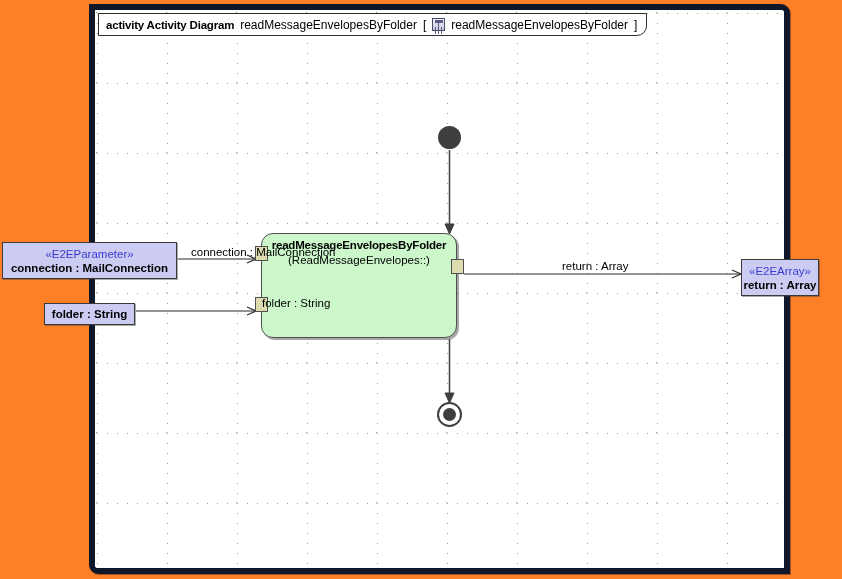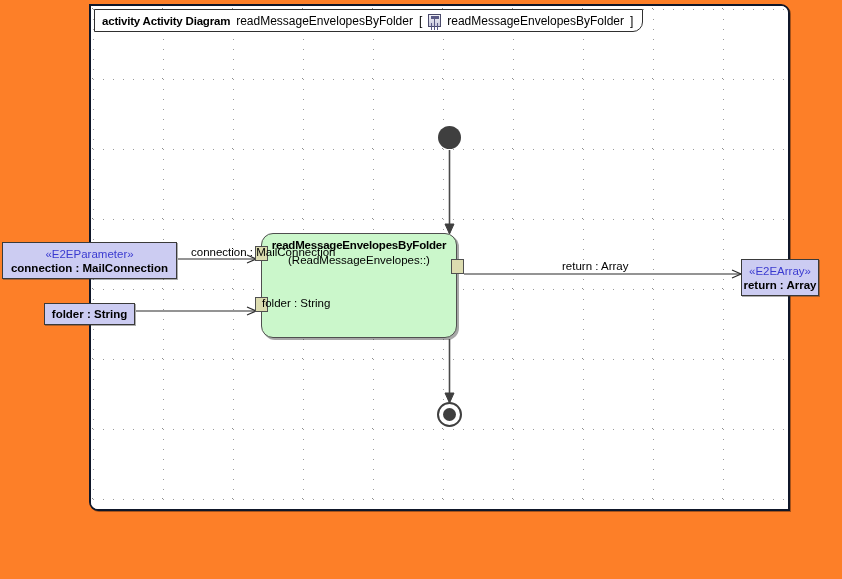--- a/index.html
+++ b/index.html
@@ -14,24 +14,24 @@
     overflow: hidden;
     position: relative;
   }
 
   
   #diagram-frame {
     position: absolute;
     left: 89px;
     top: 4px;
     width: 701px;
-    height: 507px;
+    height: 570px;
     box-sizing: border-box;
     background: #ffffff;
-    border: 2px solid #0f172a;
+    border: 6px solid #0f172a;
     border-radius: 0 9px 0 9px;
     box-shadow: 1px 1px 0 rgba(0,0,0,0.35);
     overflow: hidden;
   }
 
   
   #grid-layer {
     position: absolute;
     left: 0; top: 0; right: 0; bottom: 0;
     background-color: #ffffff;

